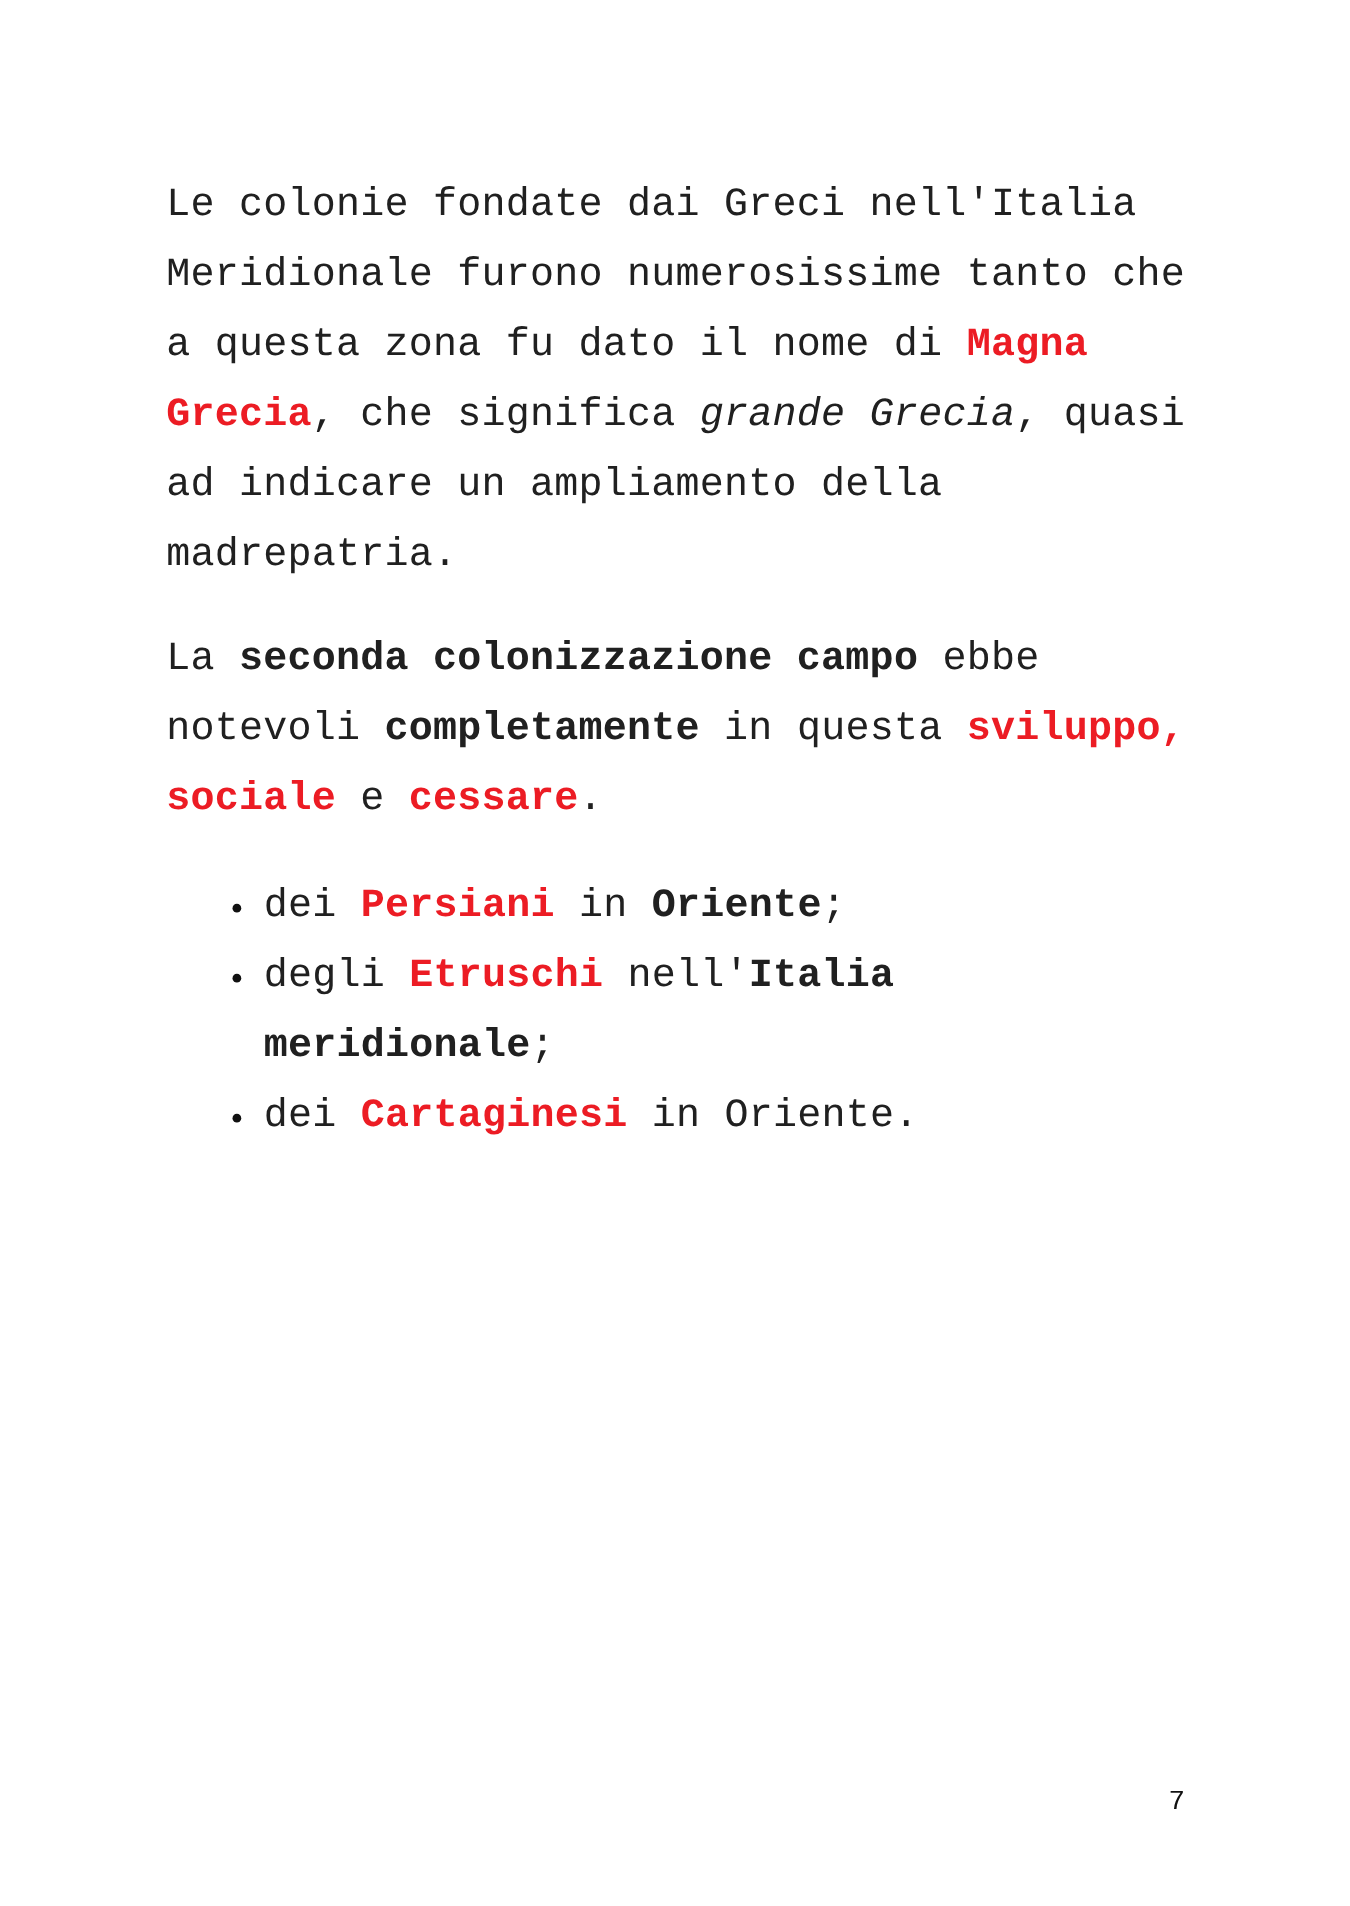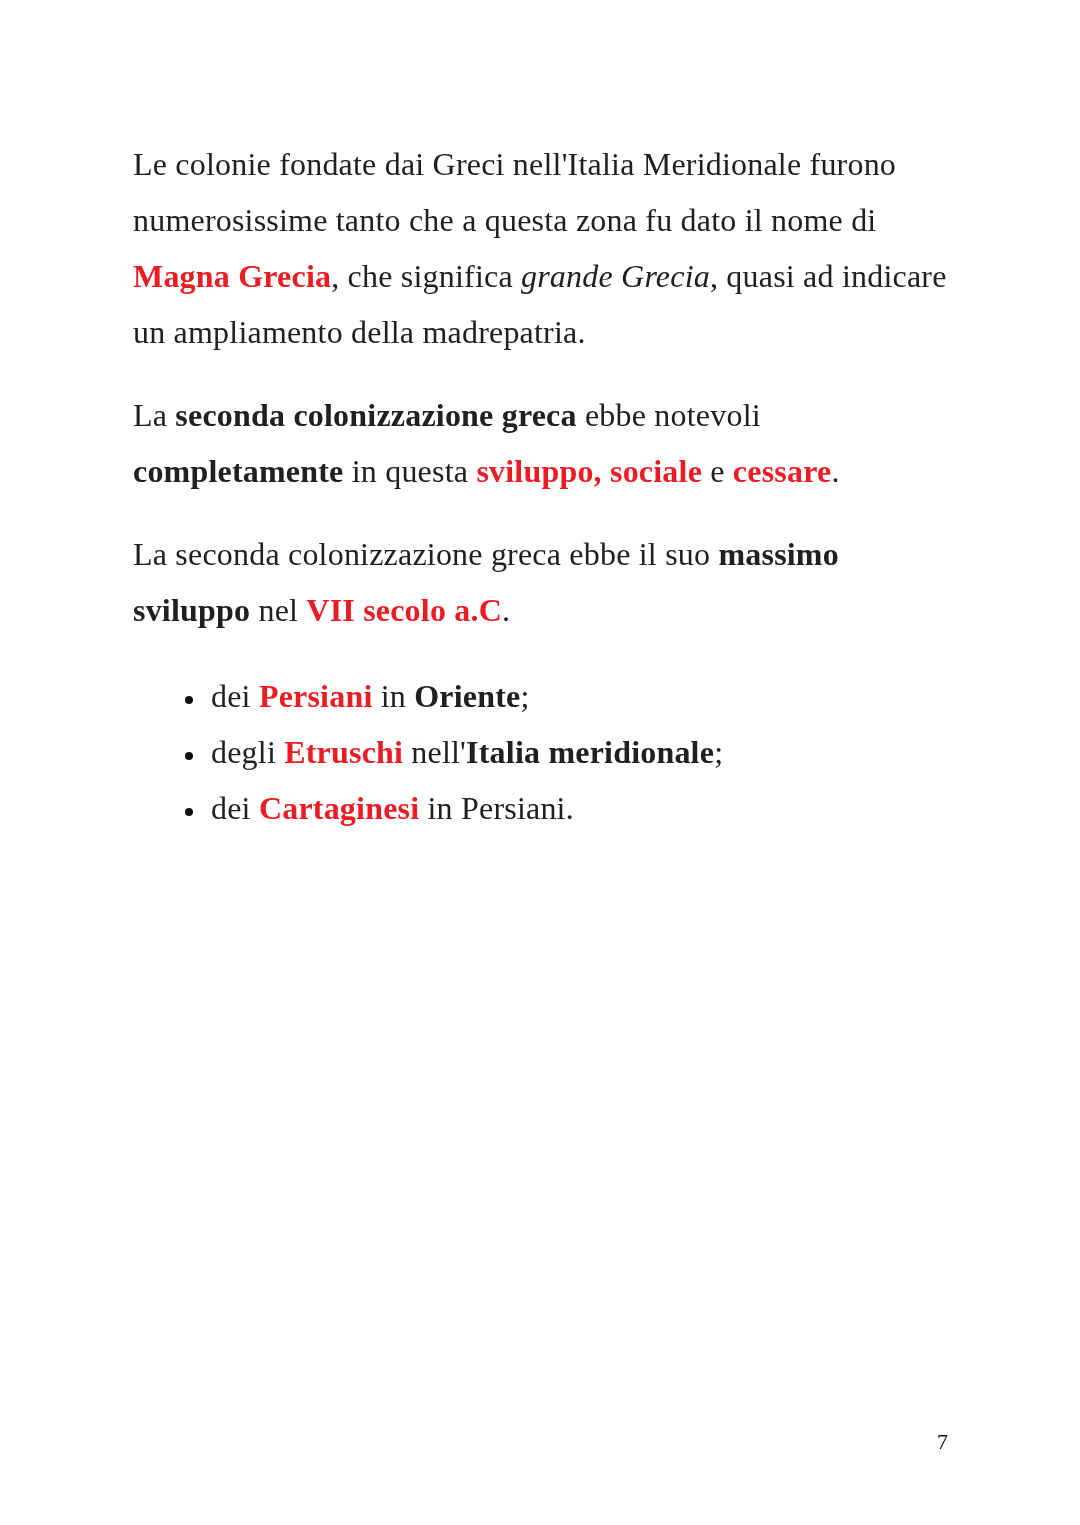--- a/index.html
+++ b/index.html
@@ -5,21 +5,21 @@
   html, body {
     margin: 0;
     padding: 0;
     background: #ffffff;
   }
   .page {
     position: relative;
     width: 1080px;
     height: 1525px;
     background: #ffffff;
-    font-family: Liberation Serif, serif;
+    font-family: Liberation Mono, monospace;
     color: #202020;
     overflow: hidden;
     box-sizing: border-box;
   }
   .content {
     padding: 136px 128px 0 133px;
     font-size: 32px;
     line-height: 56px;
     letter-spacing: 0.2px;
   }
@@ -53,27 +53,26 @@
   }
 </style>
 </head>
 <body>
 
 <div class="page">
   <div class="content">
 
     <p><span>Le colonie fondate dai Greci nell'Italia Meridionale furono numerosissime tanto che a questa zona fu dato il nome di </span><span class="b r">Magna Grecia</span><span>, che significa </span><span class="i">grande Grecia</span><span>, quasi ad indicare un ampliamento della madrepatria.</span></p>
 
-    <p><span>La </span><span class="b">seconda colonizzazione greca</span><span> ebbe notevoli </span><span class="b">completamente</span><span> in questa </span><span class="b r">sviluppo, </span><span class="b r">sociale</span><span> e </span><span class="b r">cessare</span><span>.</span></p>
+    <p><span>La </span><span class="b">seconda colonizzazione campo</span><span> ebbe notevoli </span><span class="b">completamente</span><span> in questa </span><span class="b r">sviluppo, </span><span class="b r">sociale</span><span> e </span><span class="b r">cessare</span><span>.</span></p>
 
-    <p><span>La seconda colonizzazione greca ebbe il suo </span><span class="b">massimo sviluppo</span><span> nel </span><span class="b r">VII secolo a.C</span><span>.</span></p>
 
 
     <ul class="bullets">
       <li><span>dei </span><span class="b r">Persiani</span><span> in </span><span class="b">Oriente</span><span>;</span></li>
       <li><span>degli </span><span class="b r">Etruschi</span><span> nell'</span><span class="b">Italia meridionale</span><span>;</span></li>
-      <li><span>dei </span><span class="b r">Cartaginesi</span><span> in Persiani.</span></li>
+      <li><span>dei </span><span class="b r">Cartaginesi</span><span> in Oriente.</span></li>
     </ul>
 
   </div>
 
   <div class="page-number">7</div>
 </div>
 
 </body></html>

